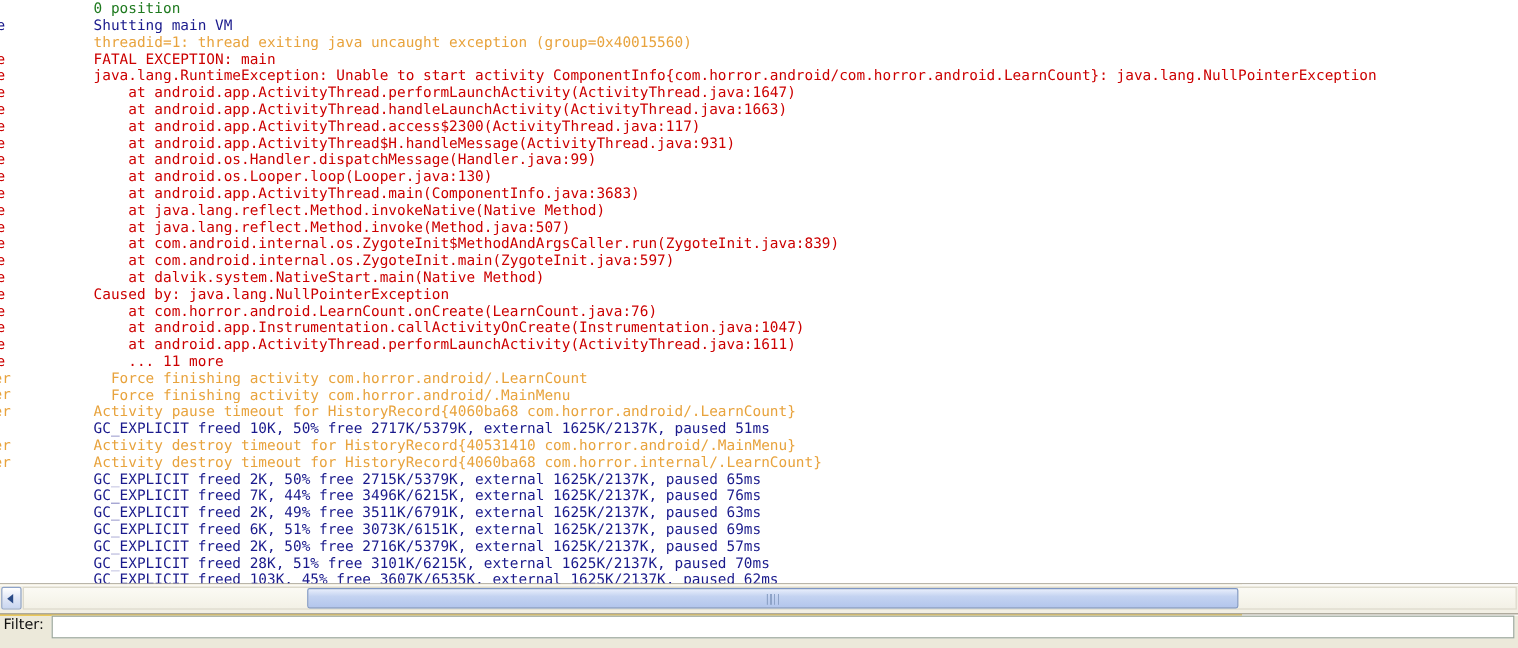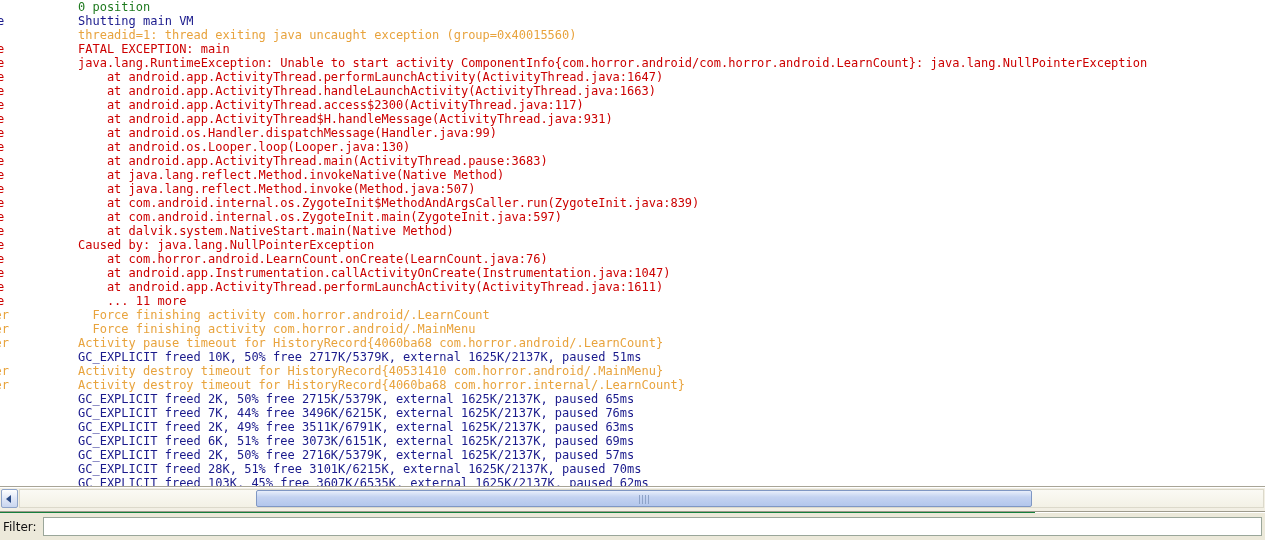--- a/index.html
+++ b/index.html
@@ -11,21 +11,21 @@
     width: 1265px;
     height: 540px;
     overflow: hidden;
     font-family: "DejaVu Sans", sans-serif;
     font-size: 11px;
   }
   #app {
     position: relative;
     width: 1035px;
     height: 540px;
-    background: #15803d;
+    background: #eab308;
     box-sizing: border-box;
   }
 
   
   #log-view {
     position: absolute;
     left: 0;
     top: 0;
     width: 1265px;
     height: 487px;
@@ -146,21 +146,21 @@
   
   #filter-bar {
     position: absolute;
     left: 0;
     top: 513px;
     width: 1265px;
     height: 27px;
     background: #ece9da;
     box-sizing: border-box;
     display: flex;
-    align-items: center;
+    align-items: flex-start;
   }
   #filter-label {
     font-family: "DejaVu Sans", sans-serif;
     font-size: 12px;
     color: #111111;
     margin-left: 3px;
     margin-right: 6px;
     white-space: nowrap;
   }
   #filter-input {
@@ -188,21 +188,21 @@
         <div class="log-row lvl-D"><span class="gutter"><span>e</span></span><span class="msg">Shutting main VM</span></div>
         <div class="log-row lvl-W"><span class="gutter"><span></span></span><span class="msg">threadid=1: thread exiting java uncaught exception (group=0x40015560)</span></div>
         <div class="log-row lvl-E"><span class="gutter"><span>e</span></span><span class="msg">FATAL EXCEPTION: main</span></div>
         <div class="log-row lvl-E"><span class="gutter"><span>e</span></span><span class="msg">java.lang.RuntimeException: Unable to start activity ComponentInfo{com.horror.android/com.horror.android.LearnCount}: java.lang.NullPointerException</span></div>
         <div class="log-row lvl-E"><span class="gutter"><span>e</span></span><span class="msg">    at android.app.ActivityThread.performLaunchActivity(ActivityThread.java:1647)</span></div>
         <div class="log-row lvl-E"><span class="gutter"><span>e</span></span><span class="msg">    at android.app.ActivityThread.handleLaunchActivity(ActivityThread.java:1663)</span></div>
         <div class="log-row lvl-E"><span class="gutter"><span>e</span></span><span class="msg">    at android.app.ActivityThread.access$2300(ActivityThread.java:117)</span></div>
         <div class="log-row lvl-E"><span class="gutter"><span>e</span></span><span class="msg">    at android.app.ActivityThread$H.handleMessage(ActivityThread.java:931)</span></div>
         <div class="log-row lvl-E"><span class="gutter"><span>e</span></span><span class="msg">    at android.os.Handler.dispatchMessage(Handler.java:99)</span></div>
         <div class="log-row lvl-E"><span class="gutter"><span>e</span></span><span class="msg">    at android.os.Looper.loop(Looper.java:130)</span></div>
-        <div class="log-row lvl-E"><span class="gutter"><span>e</span></span><span class="msg">    at android.app.ActivityThread.main(ActivityThread.pause:3683)</span></div>
+        <div class="log-row lvl-E"><span class="gutter"><span>e</span></span><span class="msg">    at android.app.ActivityThread.main(ComponentInfo.java:3683)</span></div>
         <div class="log-row lvl-E"><span class="gutter"><span>e</span></span><span class="msg">    at java.lang.reflect.Method.invokeNative(Native Method)</span></div>
         <div class="log-row lvl-E"><span class="gutter"><span>e</span></span><span class="msg">    at java.lang.reflect.Method.invoke(Method.java:507)</span></div>
         <div class="log-row lvl-E"><span class="gutter"><span>e</span></span><span class="msg">    at com.android.internal.os.ZygoteInit$MethodAndArgsCaller.run(ZygoteInit.java:839)</span></div>
         <div class="log-row lvl-E"><span class="gutter"><span>e</span></span><span class="msg">    at com.android.internal.os.ZygoteInit.main(ZygoteInit.java:597)</span></div>
         <div class="log-row lvl-E"><span class="gutter"><span>e</span></span><span class="msg">    at dalvik.system.NativeStart.main(Native Method)</span></div>
         <div class="log-row lvl-E"><span class="gutter"><span>e</span></span><span class="msg">Caused by: java.lang.NullPointerException</span></div>
         <div class="log-row lvl-E"><span class="gutter"><span>e</span></span><span class="msg">    at com.horror.android.LearnCount.onCreate(LearnCount.java:76)</span></div>
         <div class="log-row lvl-E"><span class="gutter"><span>e</span></span><span class="msg">    at android.app.Instrumentation.callActivityOnCreate(Instrumentation.java:1047)</span></div>
         <div class="log-row lvl-E"><span class="gutter"><span>e</span></span><span class="msg">    at android.app.ActivityThread.performLaunchActivity(ActivityThread.java:1611)</span></div>
         <div class="log-row lvl-E"><span class="gutter"><span>e</span></span><span class="msg">    ... 11 more</span></div>

